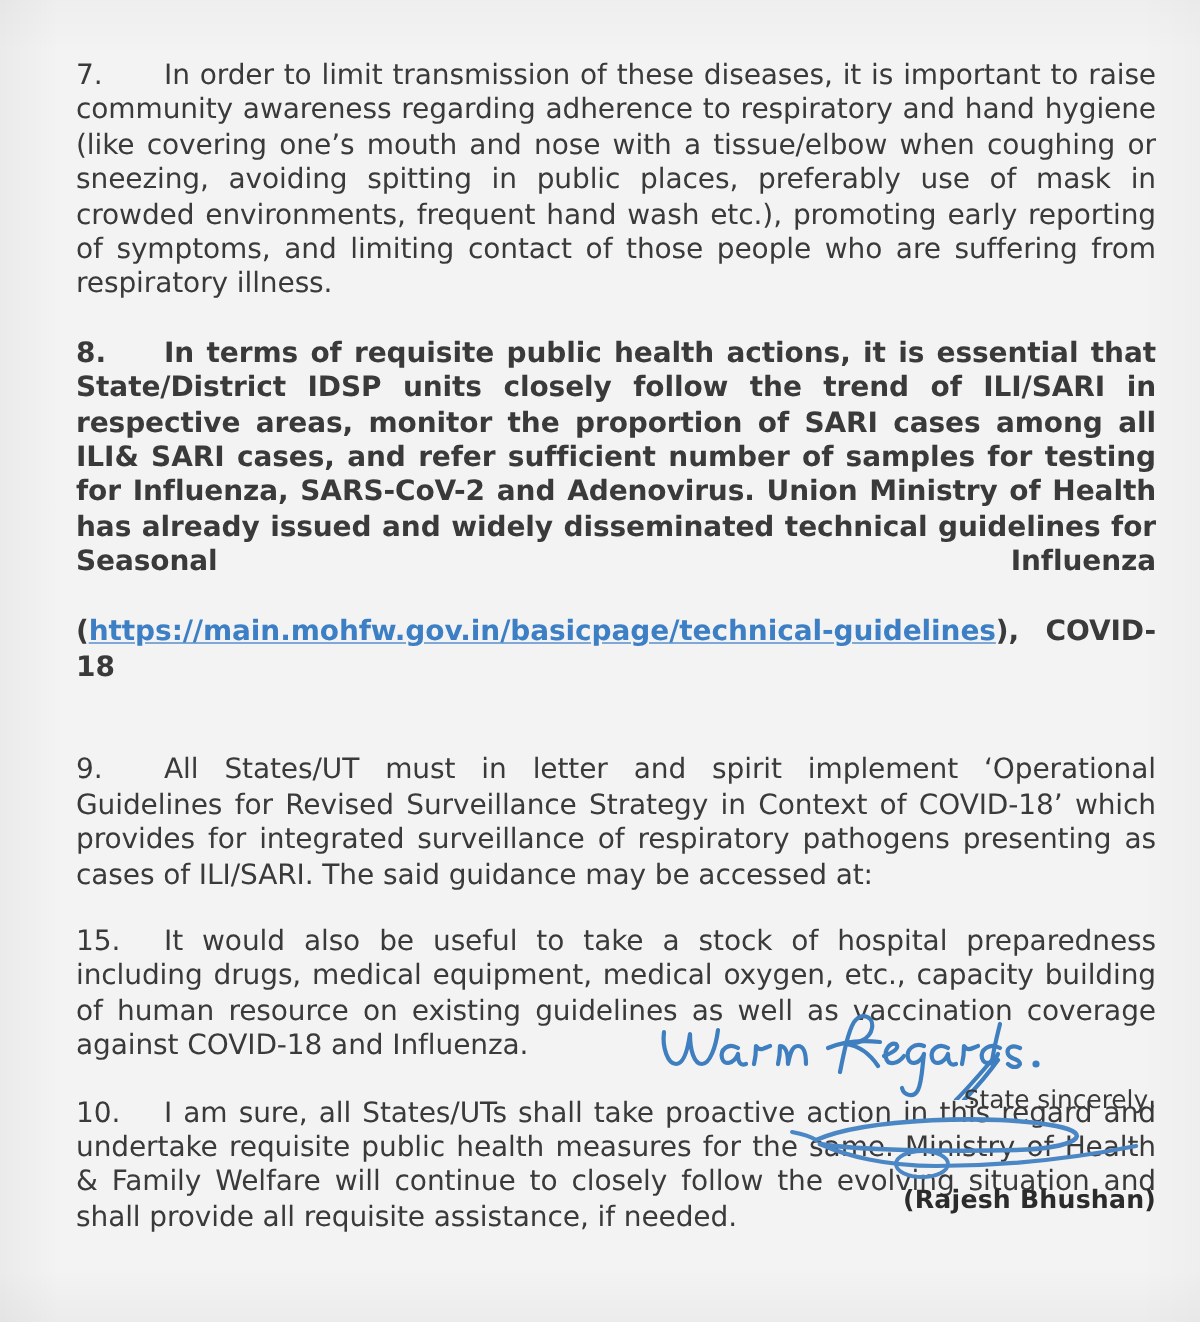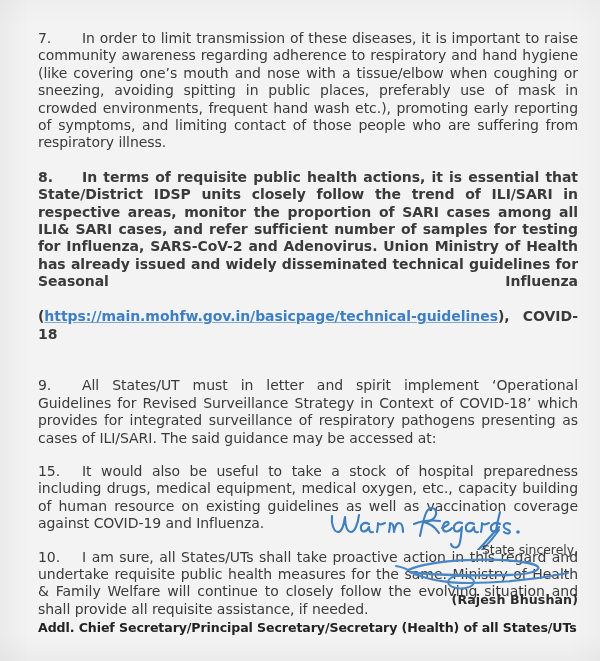--- a/index.html
+++ b/index.html
@@ -144,21 +144,21 @@
 
     <div class="gap-lg"></div>
 
     <p class="para">
       <span class="num">9.</span><span>All States/UT must in letter and spirit implement ‘Operational Guidelines for Revised Surveillance Strategy in Context of COVID-18’ which provides for integrated surveillance of respiratory pathogens presenting as cases of ILI/SARI. The said guidance may be accessed at:</span>
     </p>
 
     <div class="gap-md"></div>
 
     <p class="para">
-      <span class="num">15.</span><span>It would also be useful to take a stock of hospital preparedness including drugs, medical equipment, medical oxygen, etc., capacity building of human resource on existing guidelines as well as vaccination coverage against COVID-19 and Influenza.</span>
+      <span class="num">15.</span><span>It would also be useful to take a stock of hospital preparedness including drugs, medical equipment, medical oxygen, etc., capacity building of human resource on existing guidelines as well as vaccination coverage against COVID-18 and Influenza.</span>
     </p>
 
     <div class="gap-md"></div>
 
     <p class="para">
       <span class="num">10.</span><span>I am sure, all States/UTs shall take proactive action in this regard and undertake requisite public health measures for the same. Ministry of Health &amp; Family Welfare will continue to closely follow the evolving situation and shall provide all requisite assistance, if needed.</span>
     </p>
 
   </div>
 
@@ -212,15 +212,14 @@
           <ellipse cx="73" cy="26" rx="13" ry="6.5" stroke-width="1.9"></ellipse>
 
           <path d="M8 10 C 13 11, 17 12, 20 14" stroke-width="2"></path>
         </g>
       </svg>
     </div>
 
     <div class="signer-name">(Rajesh Bhushan)</div>
   </div>
 
-  <div class="footer-line">Addl. Chief Secretary/Principal Secretary/Secretary (Health) of all States/UTs</div>
 
 </div>
 
 </body></html>

